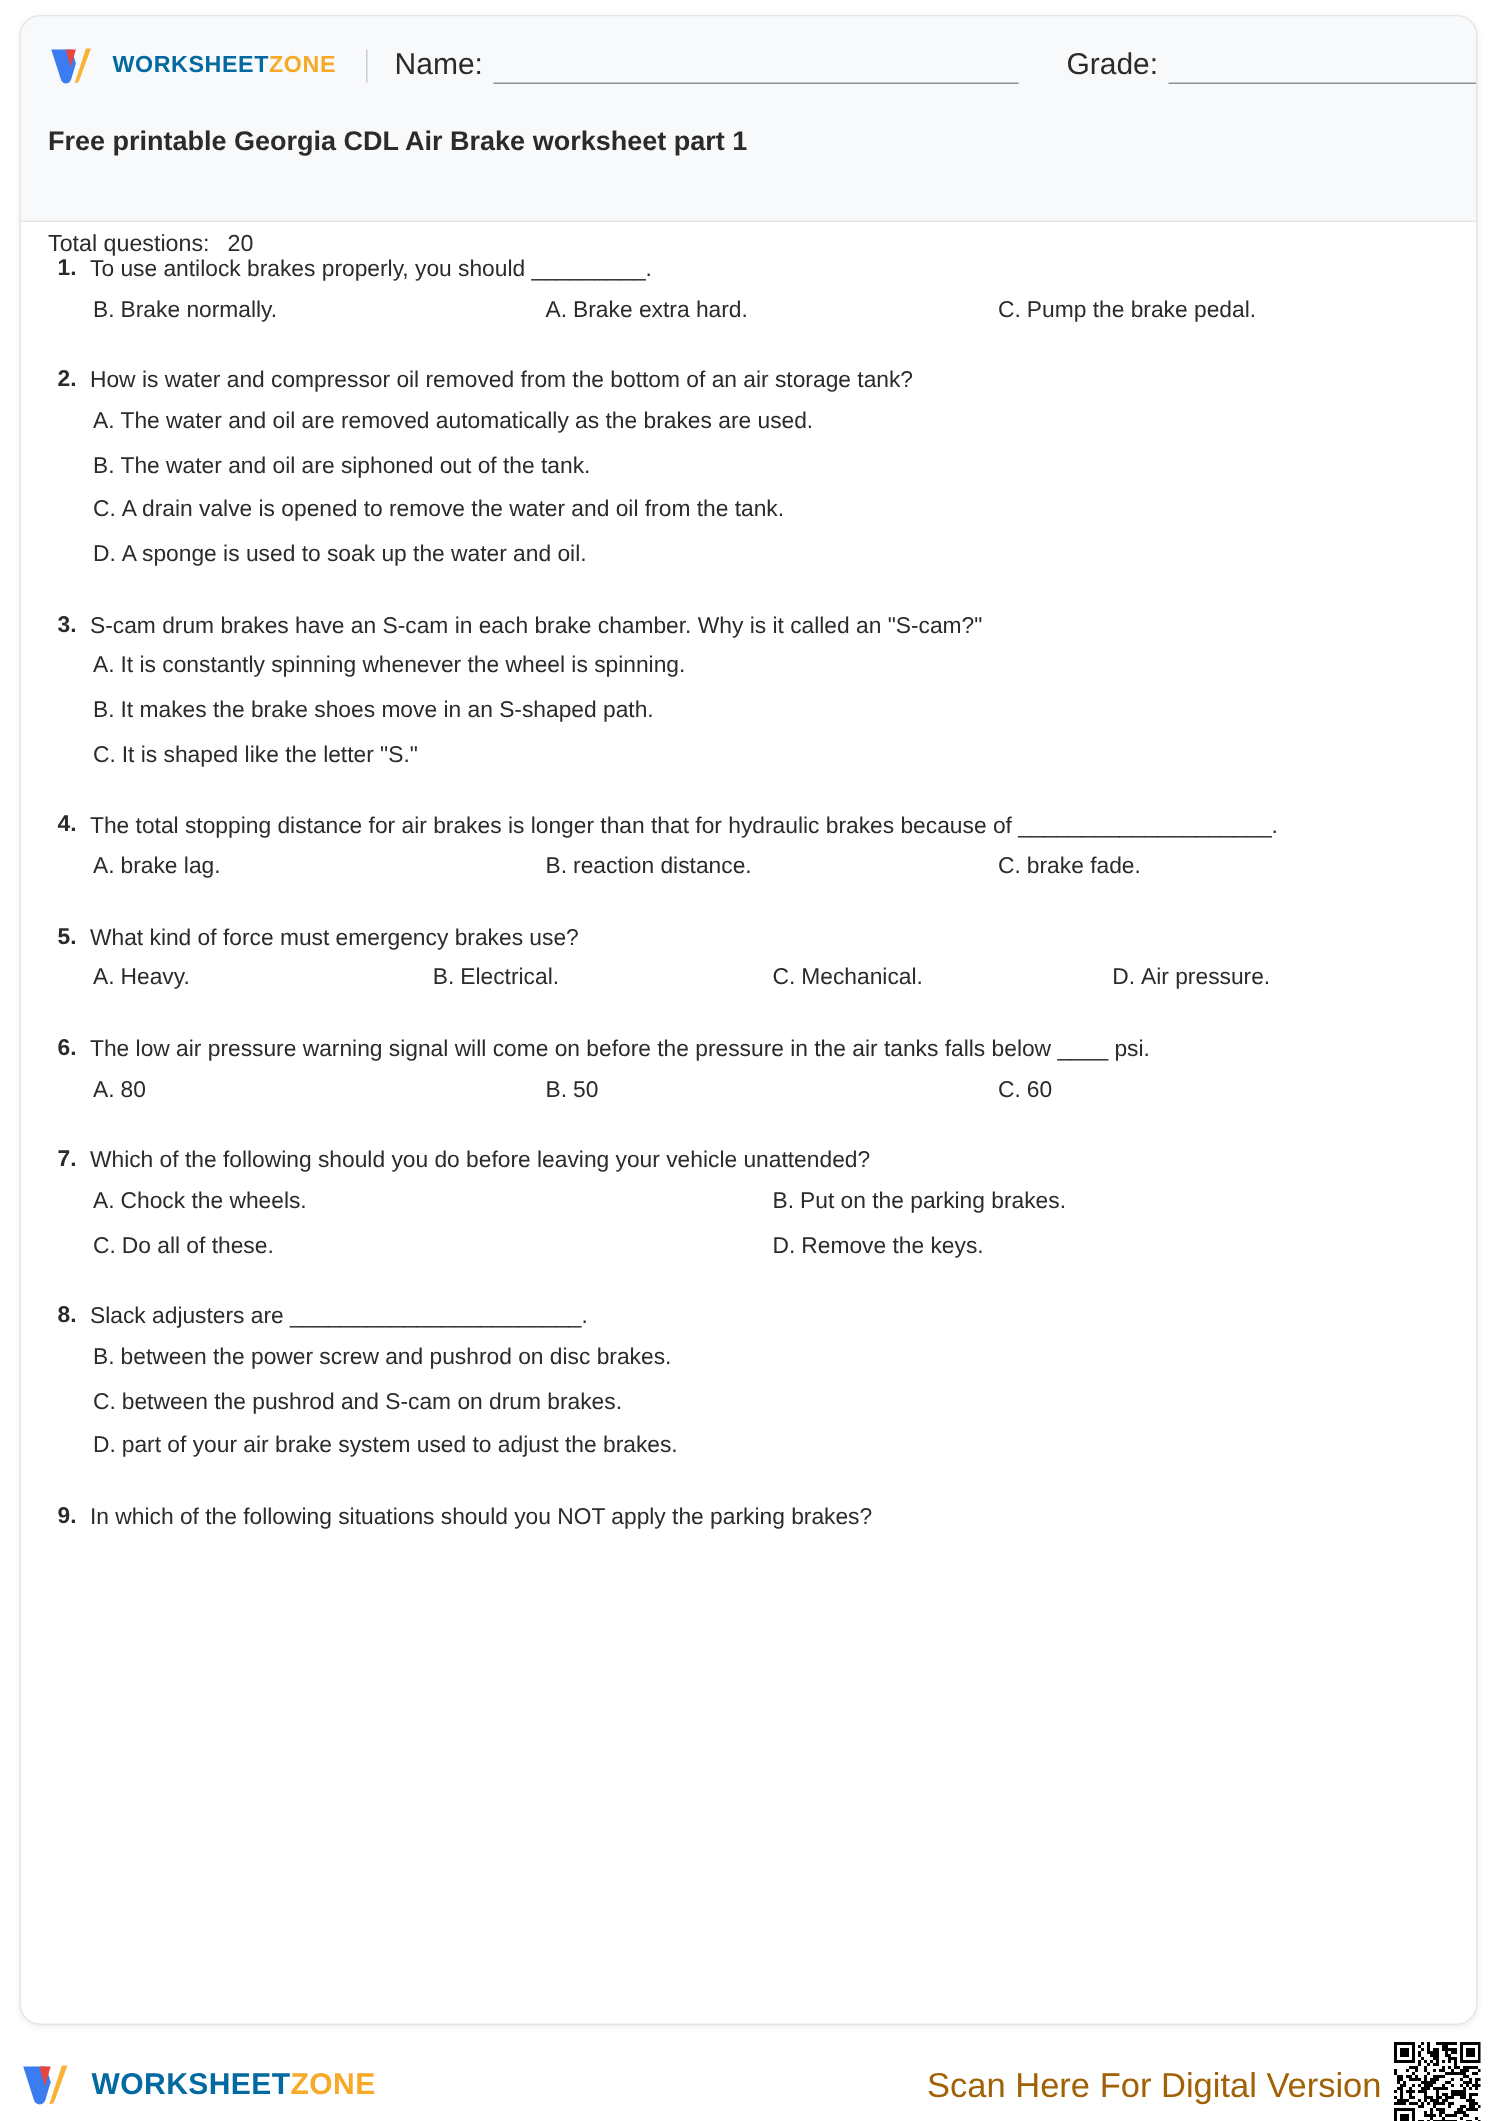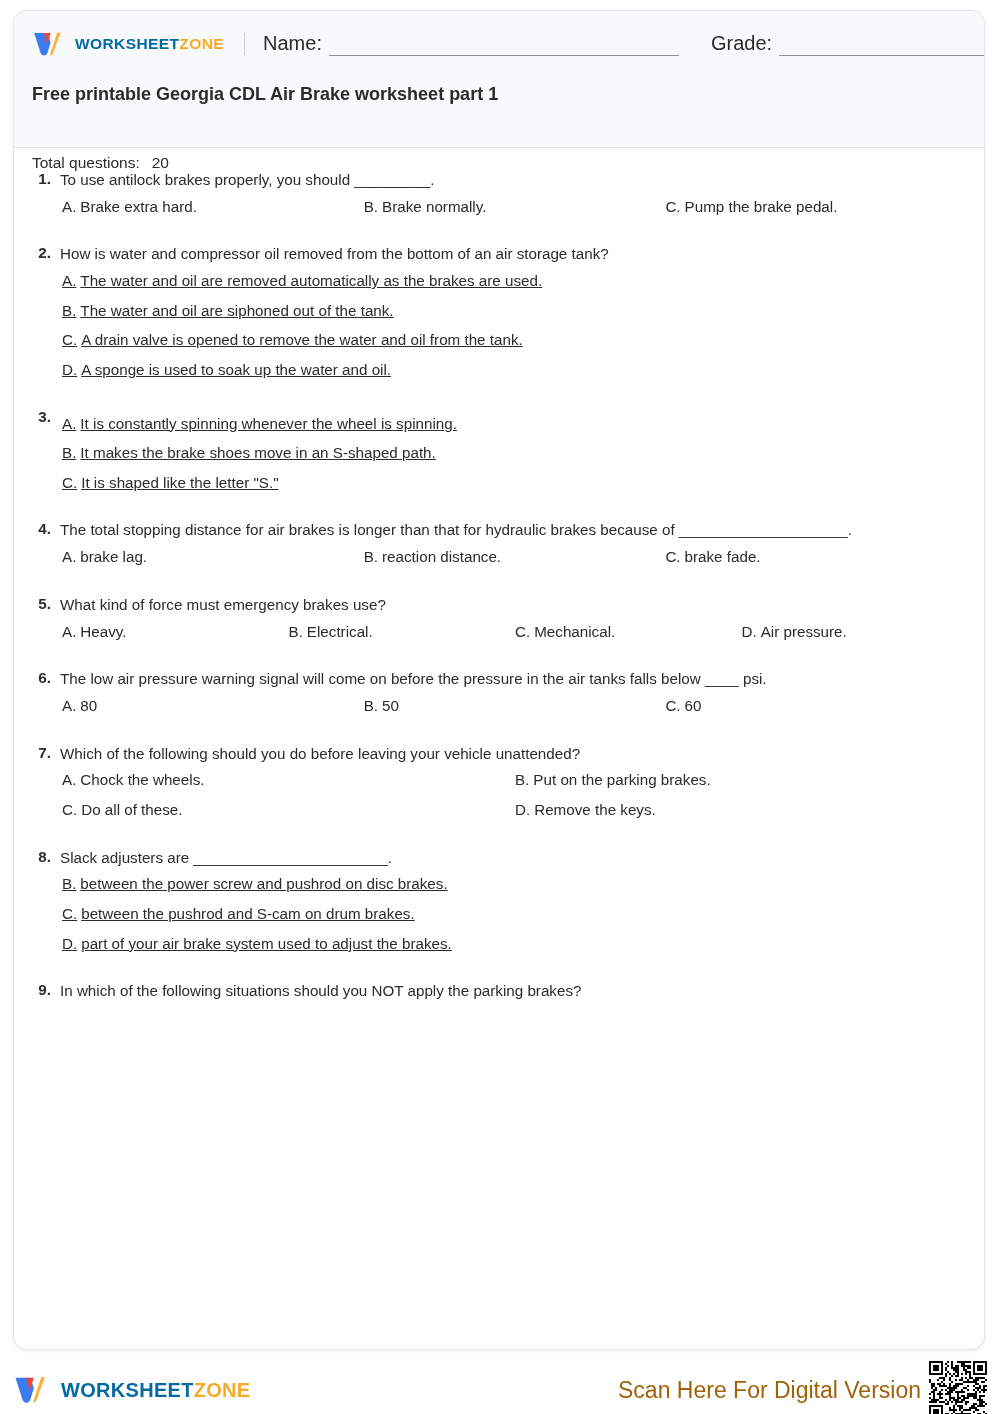--- a/index.html
+++ b/index.html
@@ -78,21 +78,21 @@
     text-align: right;
     font-size: 15.2px; font-weight: 700;
     padding-right: 9px;
     padding-top: 0px;
     white-space: nowrap;
   }
   .q-body { flex: 1 1 auto; min-width: 0; }
   .q-text { font-size: 15.2px; line-height: 1.38; margin-bottom: 4px; }
 
   .answers { margin-top: 6px; }
-  .answers.cols-1 .ans { display: block; width: 100%; margin-bottom: 9px; text-decoration: underline; }
+  .answers.cols-1 .ans { display: block; width: 100%; margin-bottom: 9px; }
   .answers.cols-2 { display: flex; flex-wrap: wrap; }
   .answers.cols-2 .ans { width: 50%; margin-bottom: 9px; }
   .answers.cols-3 { display: flex; flex-wrap: wrap; }
   .answers.cols-3 .ans { width: 33.3%; margin-bottom: 9px; }
   .answers.cols-4 { display: flex; flex-wrap: wrap; }
   .answers.cols-4 .ans { width: 25%; margin-bottom: 9px; }
 
   .ans {
     font-size: 15.2px; line-height: 1.35;
     padding-left: 2px;
@@ -156,22 +156,22 @@
       <div class="header-title">Free printable Georgia CDL Air Brake worksheet part 1</div>
       <div class="header-sub"><span>Total questions:</span><span class="count">20</span></div>
     </div>
 
     <div class="qbody" id="question-list">
         <div class="question">
           <div class="q-num">1.</div>
           <div class="q-body">
             <div class="q-text">To use antilock brakes properly, you should _________.</div>
             <div class="answers cols-3">
+              <div class="ans"><span class="letter">B.</span><span>Brake normally.</span></div>
               <div class="ans"><span class="letter">A.</span><span>Brake extra hard.</span></div>
-              <div class="ans"><span class="letter">B.</span><span>Brake normally.</span></div>
               <div class="ans"><span class="letter">C.</span><span>Pump the brake pedal.</span></div>
             </div>
           </div>
         </div>
         <div class="q-spacer"></div>
         <div class="question">
           <div class="q-num">2.</div>
           <div class="q-body">
             <div class="q-text">How is water and compressor oil removed from the bottom of an air storage tank?</div>
             <div class="answers cols-1">
@@ -179,20 +179,21 @@
               <div class="ans"><span class="letter">B.</span><span>The water and oil are siphoned out of the tank.</span></div>
               <div class="ans"><span class="letter">C.</span><span>A drain valve is opened to remove the water and oil from the tank.</span></div>
               <div class="ans"><span class="letter">D.</span><span>A sponge is used to soak up the water and oil.</span></div>
             </div>
           </div>
         </div>
         <div class="q-spacer"></div>
         <div class="question">
           <div class="q-num">3.</div>
           <div class="q-body">
+            <div class="q-text">S-cam drum brakes have an S-cam in each brake chamber. Why is it called an "S-cam?"</div>
             <div class="answers cols-1">
               <div class="ans"><span class="letter">A.</span><span>It is constantly spinning whenever the wheel is spinning.</span></div>
               <div class="ans"><span class="letter">B.</span><span>It makes the brake shoes move in an S-shaped path.</span></div>
               <div class="ans"><span class="letter">C.</span><span>It is shaped like the letter "S."</span></div>
             </div>
           </div>
         </div>
         <div class="q-spacer"></div>
         <div class="question">
           <div class="q-num">4.</div>

